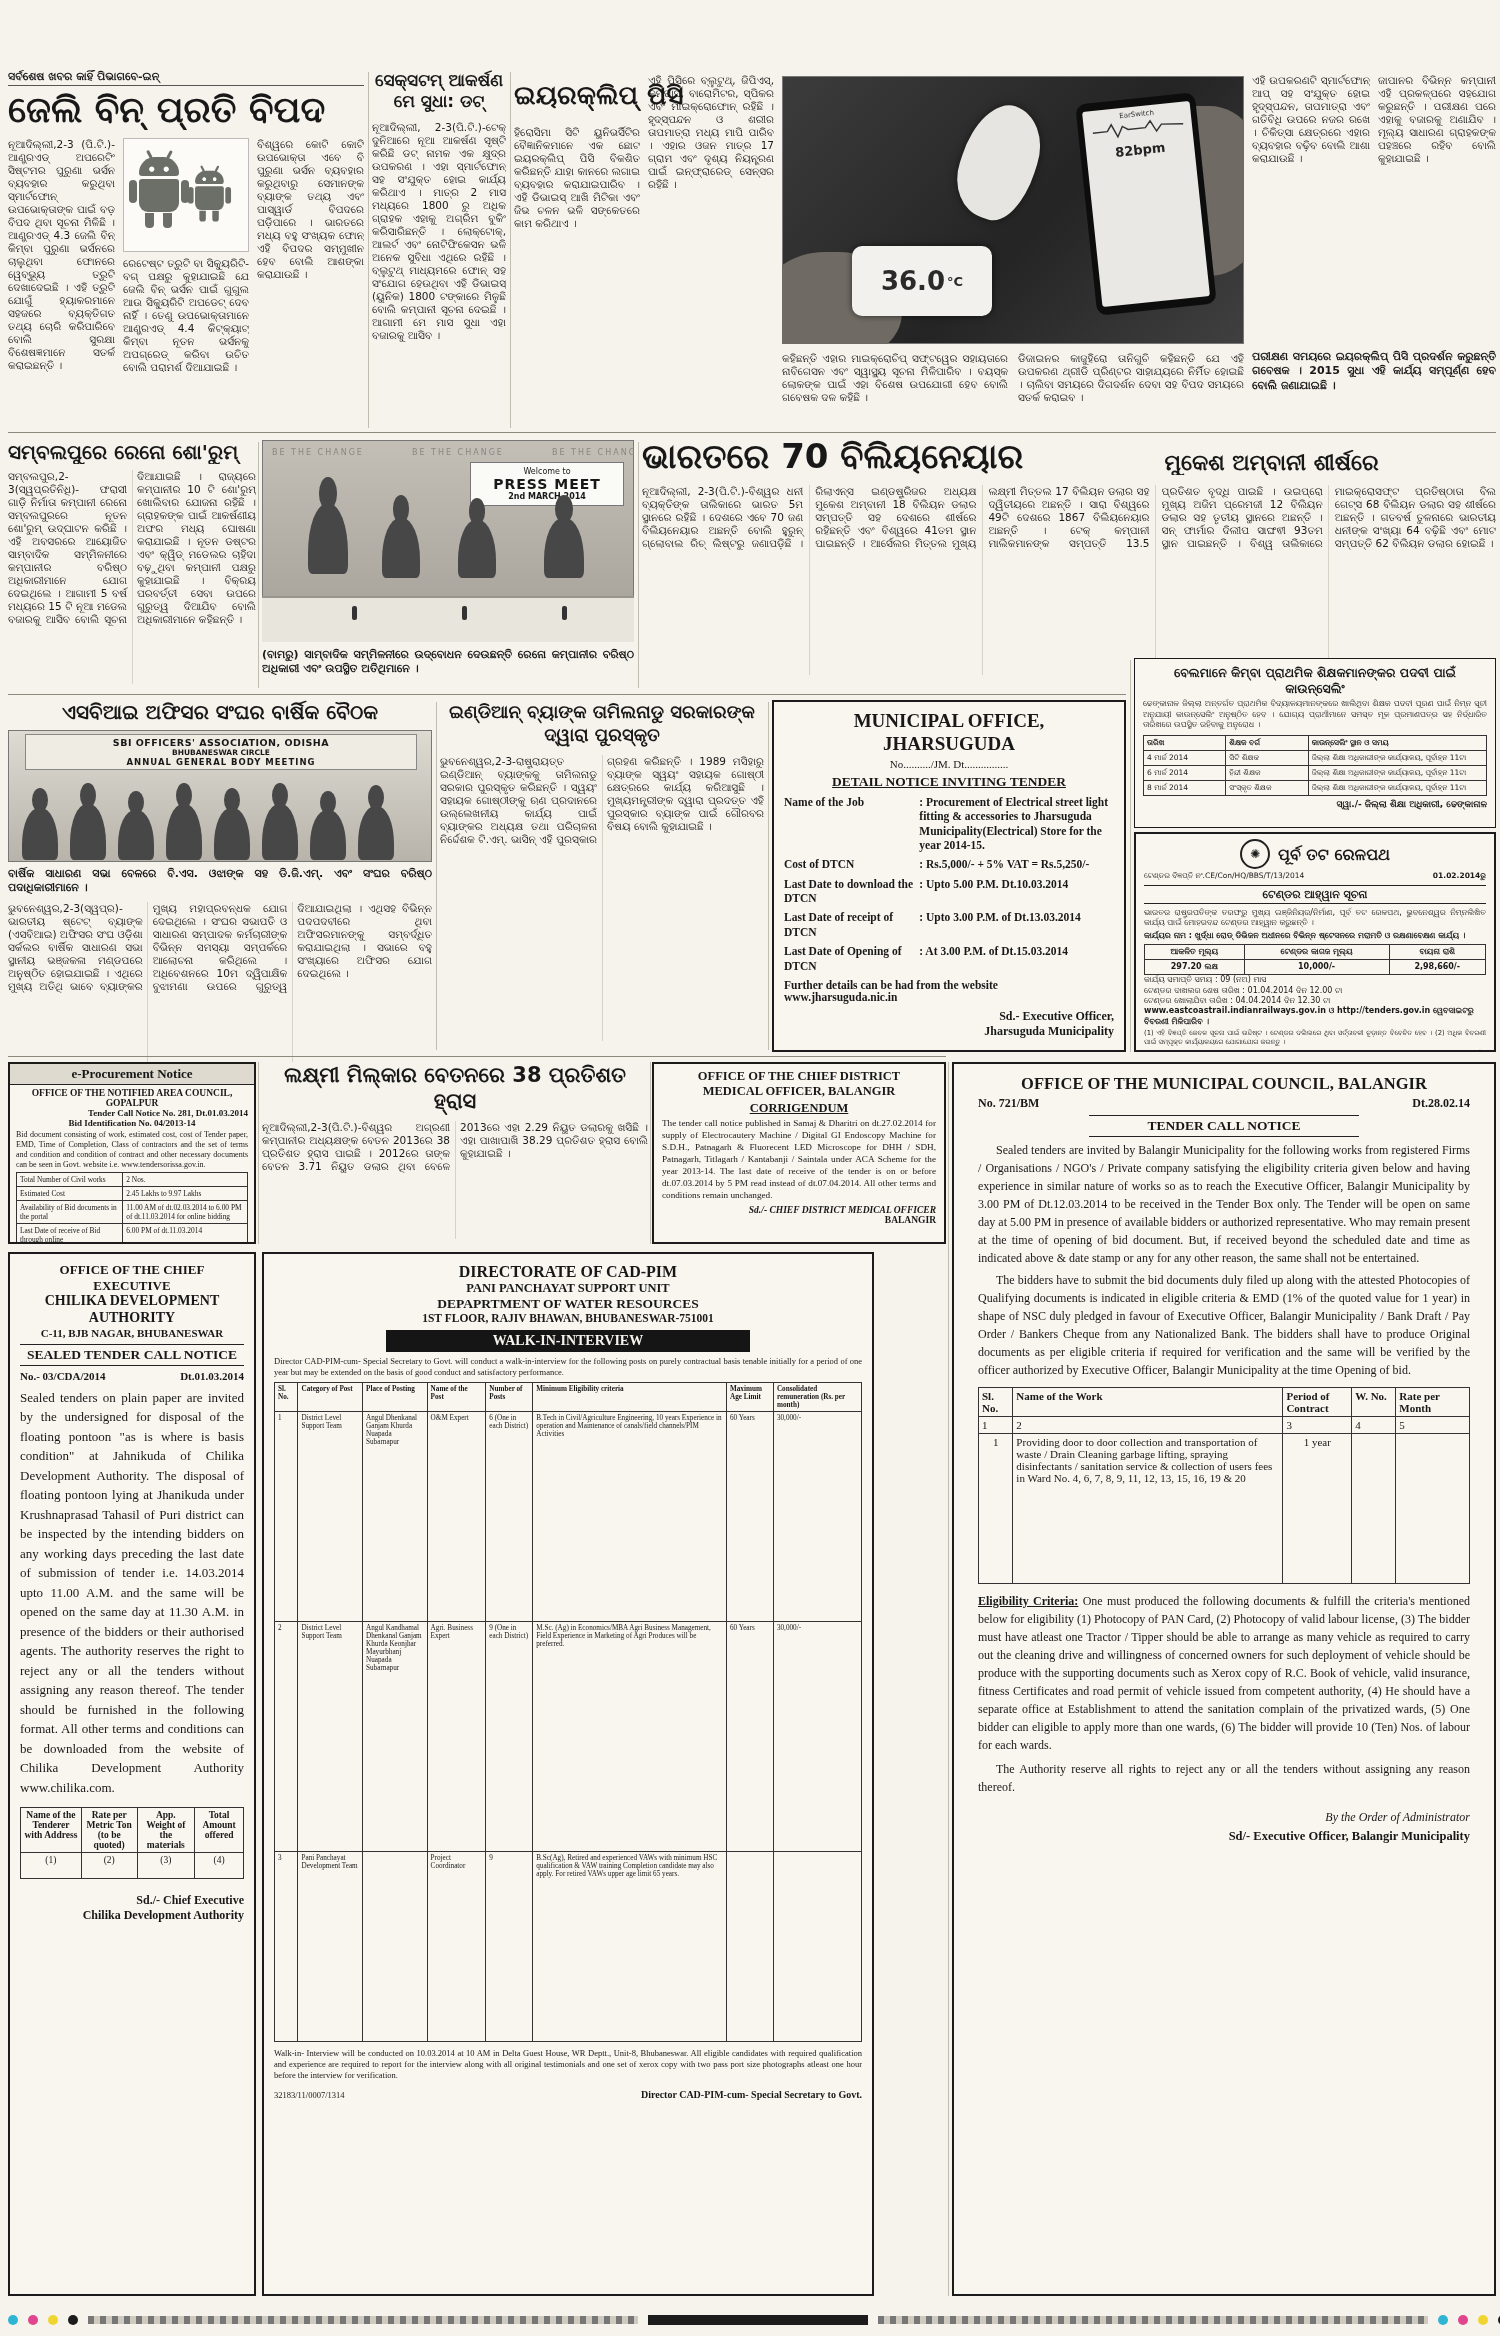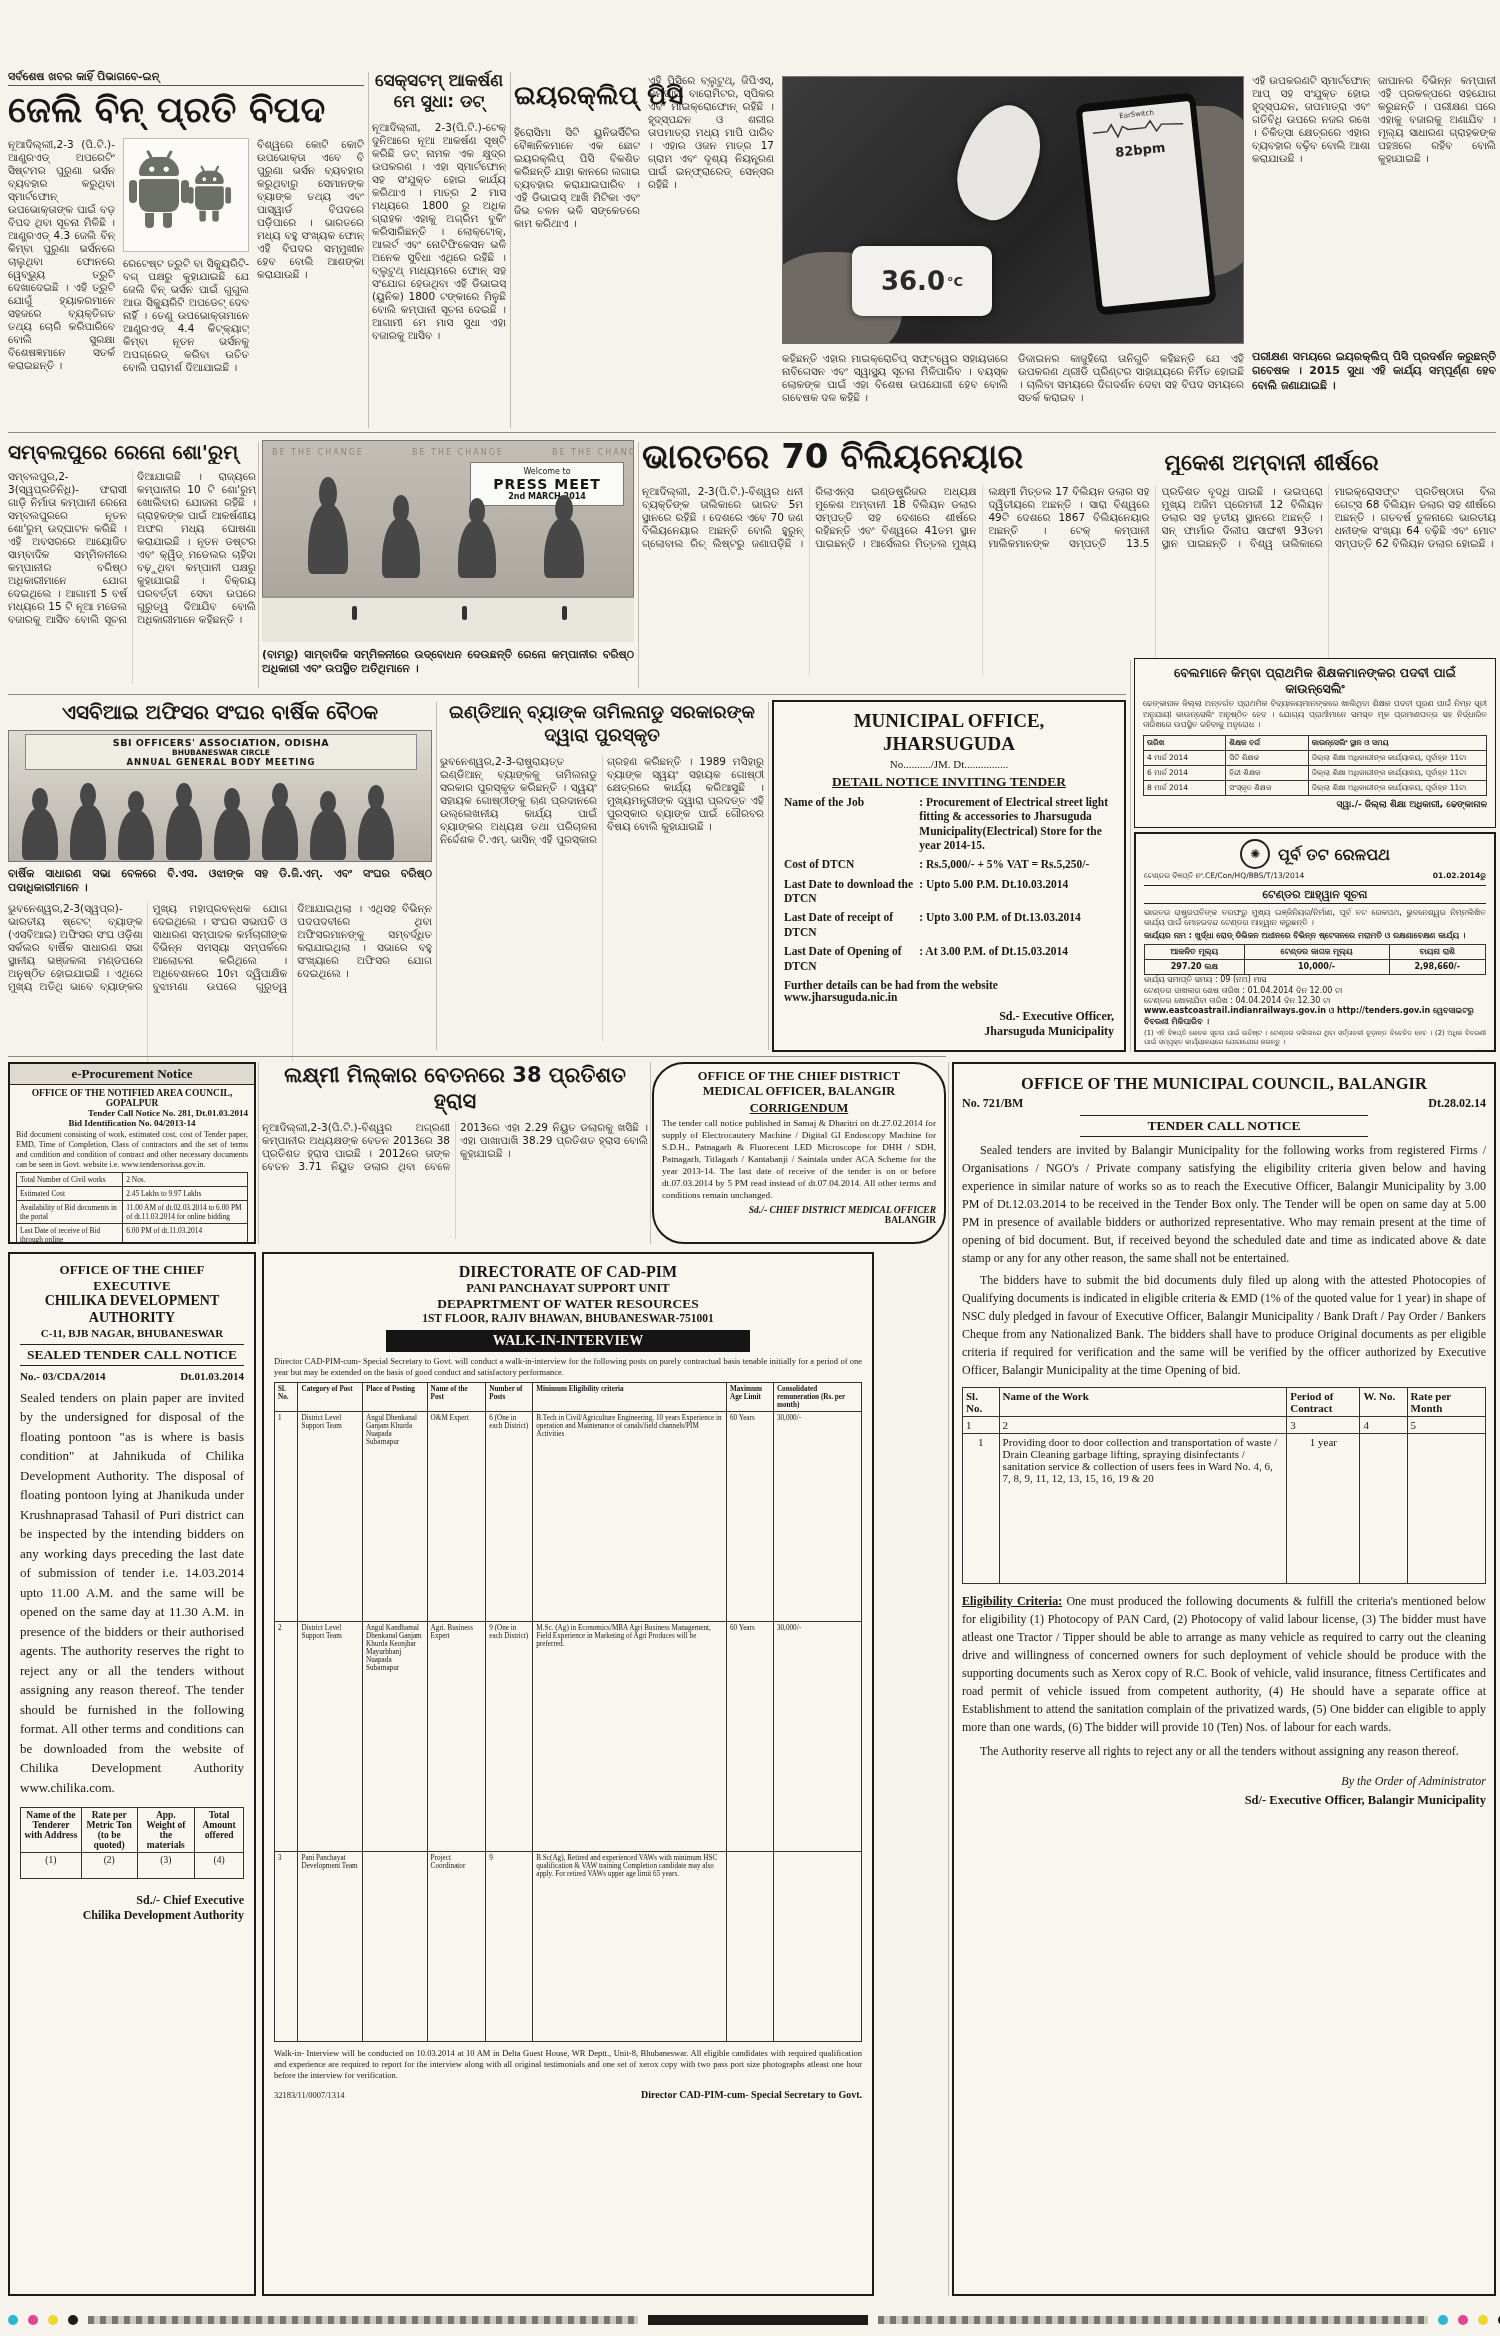--- a/index.html
+++ b/index.html
@@ -388,21 +388,21 @@
         </table>
 
     </div>
   </section>
 
   <section class="abs" style="left:262px;top:1062px;width:386px;height:182px;">
     <h3 style="font-size:21px;font-weight:bold;text-align:center;margin:0 0 6px 0;line-height:1.25;overflow:hidden;">ଲକ୍ଷ୍ମୀ ମିଲ୍‌କାର ବେତନରେ 38 ପ୍ରତିଶତ ହ୍ରାସ</h3>
     <div class="ob cols2" style="height:118px;">ନୂଆଦିଲ୍ଲୀ,2-3(ପି.ଟି.)-ବିଶ୍ୱର ଅଗ୍ରଣୀ କମ୍ପାନୀର ଅଧ୍ୟକ୍ଷଙ୍କ ବେତନ 2013ରେ 38 ପ୍ରତିଶତ ହ୍ରାସ ପାଇଛି । 2012ରେ ତାଙ୍କ ବେତନ 3.71 ନିୟୁତ ଡଲାର ଥିବା ବେଳେ 2013ରେ ଏହା 2.29 ନିୟୁତ ଡଲାରକୁ ଖସିଛି । ଏହା ପାଖାପାଖି 38.29 ପ୍ରତିଶତ ହ୍ରାସ ବୋଲି କୁହାଯାଇଛି ।</div>
   </section>
 
-  <section class="abs box serif" style="left:652px;top:1062px;width:294px;height:182px;padding:5px 8px;border-radius:32px;">
+  <section class="abs box serif" style="left:652px;top:1062px;width:294px;height:182px;padding:5px 8px;">
     <div class="nt-title" style="font-size:12.5px;">OFFICE OF THE CHIEF DISTRICT</div>
     <div class="nt-title" style="font-size:12.5px;">MEDICAL OFFICER, BALANGIR</div>
     <div class="nt-title" style="font-size:12.5px;text-decoration:underline;margin:2px 0;">CORRIGENDUM</div>
     <div class="just" style="font-size:9.2px;line-height:1.3;">The tender call notice published in Samaj &amp; Dharitri on dt.27.02.2014 for supply of Electrocautery Machine / Digital GI Endoscopy Machine for S.D.H., Patnagarh &amp; Fluorecent LED Microscope for DHH / SDH, Patnagarh, Titlagarh / Kantabanji / Saintala under ACA Scheme for the year 2013-14. The last date of receive of the tender is on or before dt.07.03.2014 by 5 PM read instead of dt.07.04.2014. All other terms and conditions remain unchanged.</div>
     <div class="sig-r" style="font-size:9.5px;font-style:italic;margin-top:3px;">Sd./- CHIEF DISTRICT MEDICAL OFFICER</div>
     <div class="sig-r" style="font-size:9.5px;">BALANGIR</div>
   </section>
 
   <div class="abs vrule" style="left:258px;top:1062px;height:182px;"></div>
   <div class="abs vrule" style="left:650px;top:1062px;height:182px;"></div>
@@ -488,21 +488,21 @@
       </tr>
     </tbody>
       </table>
     <div class="just" style="font-size:8.5px;line-height:1.3;margin-top:6px;">Walk-in- Interview will be conducted on 10.03.2014 at 10 AM in Delta Guest House, WR Deptt., Unit-8, Bhubaneswar. All eligible candidates with required qualification and experience are required to report for the interview along with all original testimonials and one set of xerox copy with two pass port size photographs atleast one hour before the interview for verification.</div>
     <div style="display:flex;justify-content:space-between;margin-top:8px;align-items:flex-end;">
       <span style="font-size:8.5px;">32183/11/0007/1314</span>
       <span style="font-size:10px;font-weight:bold;">Director CAD-PIM-cum- Special Secretary to Govt.</span>
     </div>
   </section>
 
-  <section class="abs box serif" style="left:952px;top:1062px;width:544px;height:1234px;padding:10px 8px;border-width:2.5px;">
+  <section class="abs box serif" style="left:952px;top:1062px;width:544px;height:1234px;padding:10px 24px;border-width:2.5px;">
     <div class="nt-title" style="font-size:16.5px;">OFFICE OF THE MUNICIPAL COUNCIL, BALANGIR</div>
     <div style="display:flex;justify-content:space-between;font-size:12px;font-weight:bold;margin-top:2px;">
       <span>No. 721/BM</span>
       <span>Dt.28.02.14</span>
     </div>
     <div class="nt-bar" style="font-size:13.5px;width:55%;margin:4px auto;">TENDER CALL NOTICE</div>
     <div class="just indent" style="font-size:12px;line-height:1.5;">Sealed tenders are invited by Balangir Municipality for the following works from registered Firms / Organisations / NGO's / Private company satisfying the eligibility criteria given below and having experience in similar nature of works so as to reach the Executive Officer, Balangir Municipality by 3.00 PM of Dt.12.03.2014 to be received in the Tender Box only. The Tender will be open on same day at 5.00 PM in presence of available bidders or authorized representative. Who may remain present at the time of opening of bid document. But, if received beyond the scheduled date and time as indicated above &amp; date stamp or any for any other reason, the same shall not be entertained.</div>
     <div class="just indent" style="font-size:12px;line-height:1.5;margin-top:4px;">The bidders have to submit the bid documents duly filed up along with the attested Photocopies of Qualifying documents is indicated in eligible criteria &amp; EMD (1% of the quoted value for 1 year) in shape of NSC duly pledged in favour of Executive Officer, Balangir Municipality / Bank Draft / Pay Order / Bankers Cheque from any Nationalized Bank. The bidders shall have to produce Original documents as per eligible criteria if required for verification and the same will be verified by the officer authorized by Executive Officer, Balangir Municipality at the time Opening of bid.</div>
     <table class="t-sm" style="font-size:11px;margin-top:8px;">
       <tbody>

